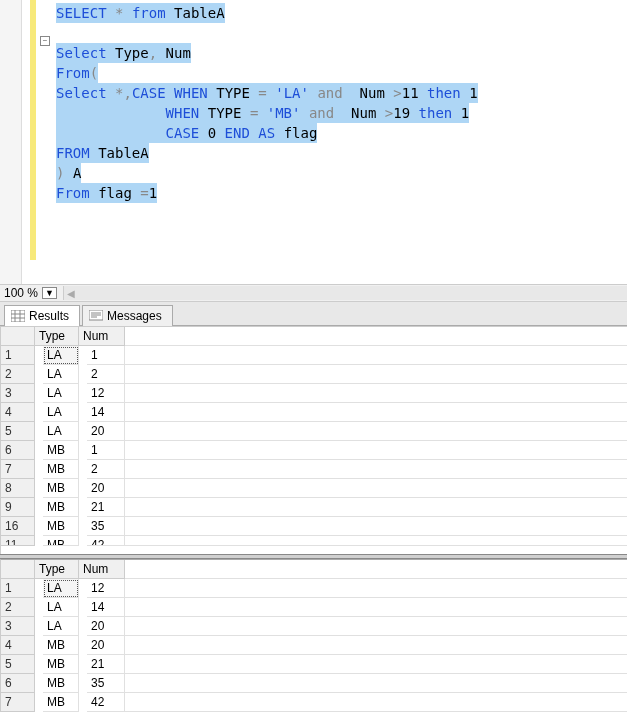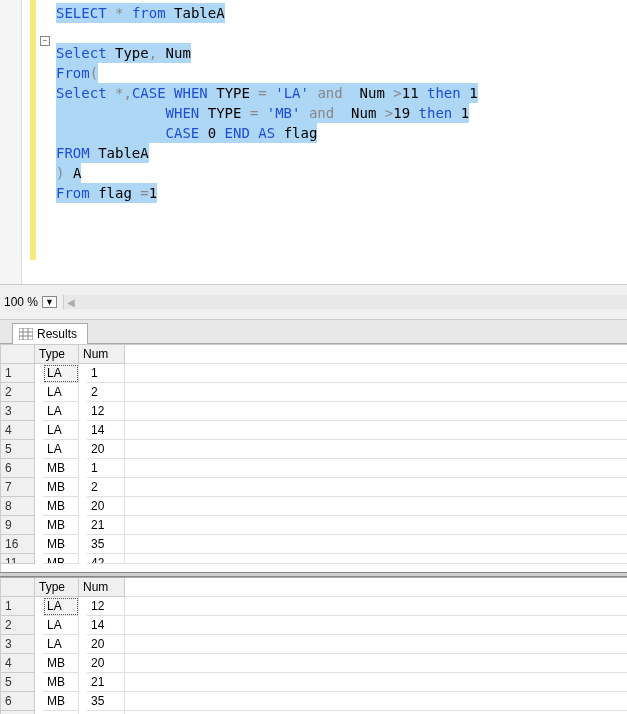--- a/index.html
+++ b/index.html
@@ -50,21 +50,21 @@
     font-size: 14px;
     line-height: 20px;
     white-space: pre;
   }
   .tok { display: inline-block; background: #aed6f5; }
   .kw { color: #1d4ed8; }
   .gray { color: #888; }
   .str { color: #1d4ed8; }
   .star { color: #888; }
   .zoom-bar {
-    height: 36px;
+    height: 18px;
     background: #f0f0f0;
     border-top: 1px solid #ccc;
     border-bottom: 1px solid #ccc;
     display: flex;
     align-items: center;
     padding-left: 4px;
     font-size: 12px;
   }
   .zoom-dd {
     border: 1px solid #888;
@@ -88,21 +88,21 @@
     width: 14px;
     display: flex; align-items:center; justify-content:center;
     color: #aaa;
     font-size: 10px;
   }
   .tab-bar {
     height: 24px;
     background: #e8e8e8;
     display: flex;
     align-items: flex-end;
-    padding-left: 12px;
+    padding-left: 4px;
     border-bottom: 1px solid #aaa;
   }
   .tab {
     display: flex;
     align-items: center;
     padding: 3px 10px 3px 6px;
     border: 1px solid #aaa;
     border-bottom: none;
     margin-right: 2px;
     font-size: 12px;
@@ -209,20 +209,31 @@
       <svg viewBox="0 0 14 12">
           <rect x="0" y="0" width="14" height="12" fill="#fff" stroke="#888"></rect>
           <line x1="0" y1="4" x2="14" y2="4" stroke="#888"></line>
           <line x1="0" y1="8" x2="14" y2="8" stroke="#888"></line>
           <line x1="4" y1="0" x2="4" y2="12" stroke="#888"></line>
           <line x1="9" y1="0" x2="9" y2="12" stroke="#888"></line>
         </svg>
     </span>
     <span>Results</span>
   </div>
+  <div class="tab">
+    <span class="ico">
+      <svg viewBox="0 0 14 12">
+          <rect x="0" y="0" width="14" height="10" fill="#fff" stroke="#888"></rect>
+          <line x1="2" y1="3" x2="12" y2="3" stroke="#888"></line>
+          <line x1="2" y1="5" x2="12" y2="5" stroke="#888"></line>
+          <line x1="2" y1="7" x2="8" y2="7" stroke="#888"></line>
+        </svg>
+    </span>
+    <span>Messages</span>
+  </div>
 </div>
 
 <div class="results-pane grid-wrap1">
   <div class="grid" id="grid1">
       <div class="hd"></div>
       <div class="hd">Type</div>
       <div class="hd">Num</div>
       <div class="spacer"></div>
       <div class="rh">1</div>
       <div class="cell sel-type">LA</div>

